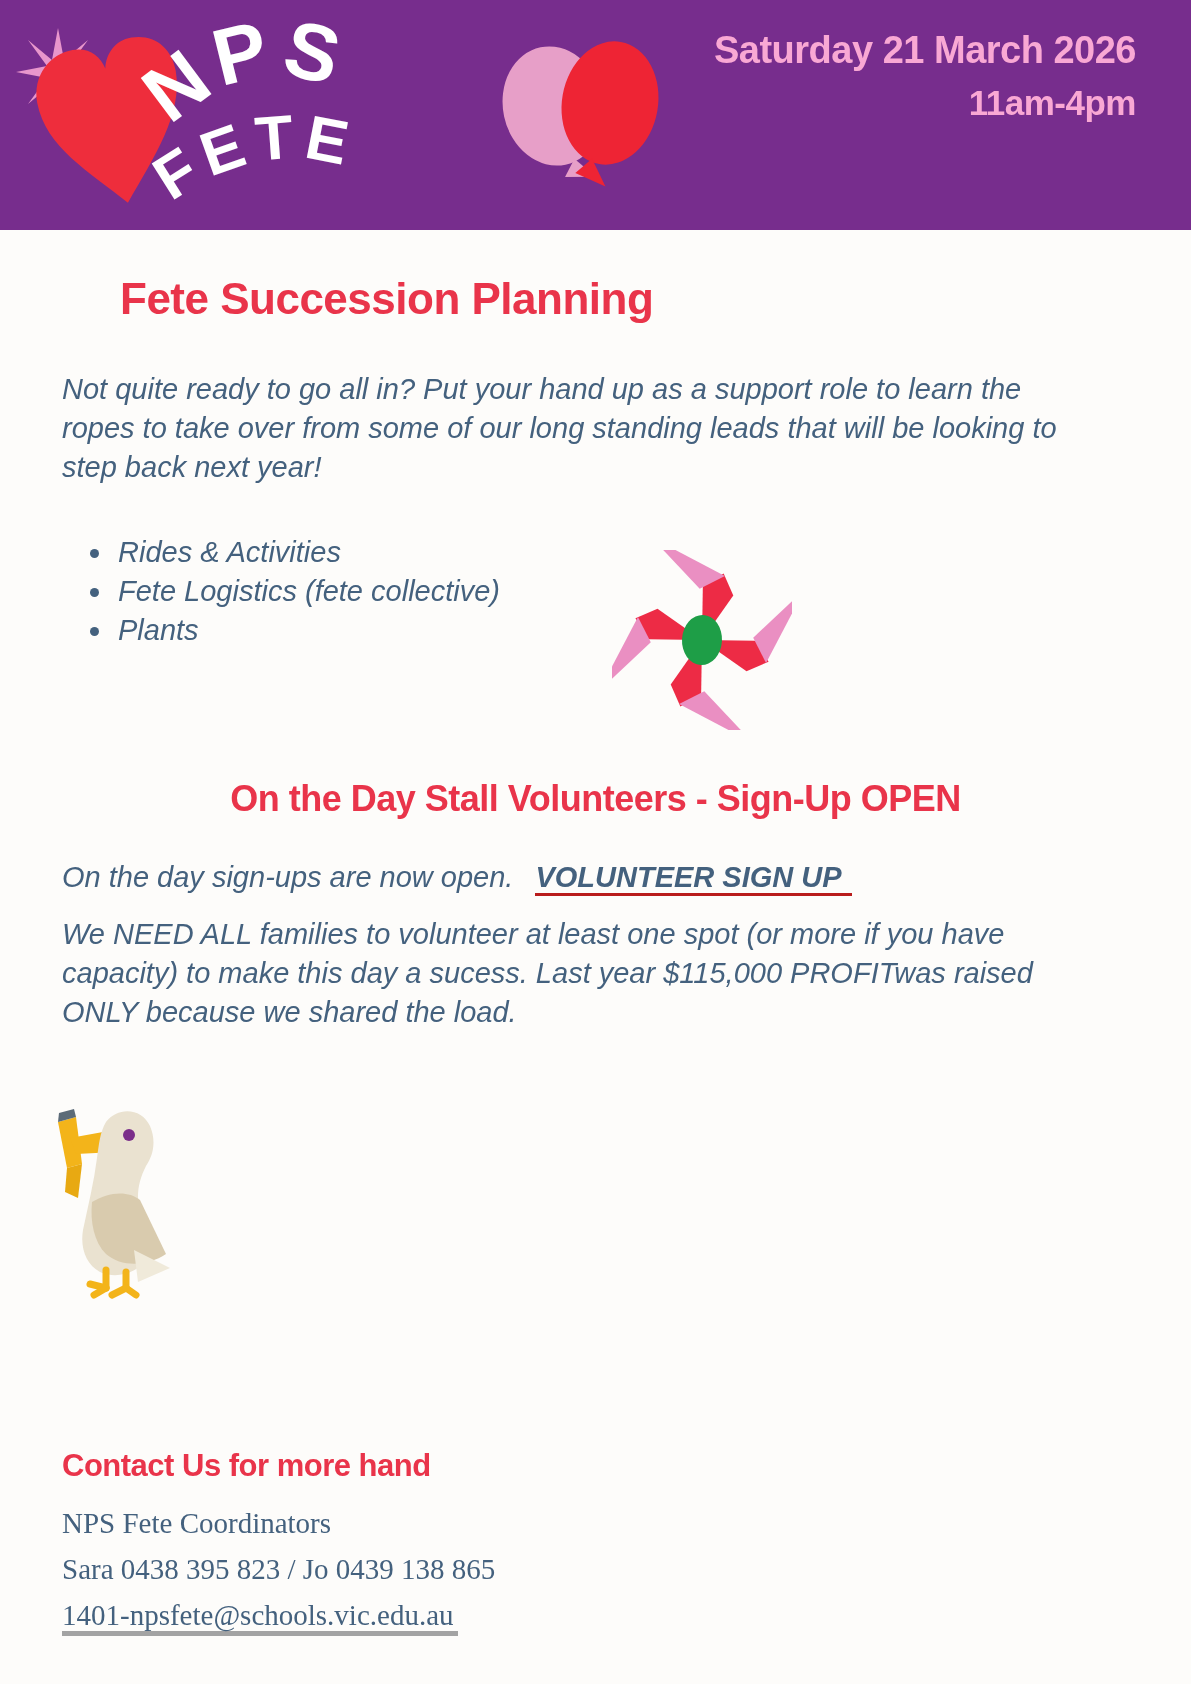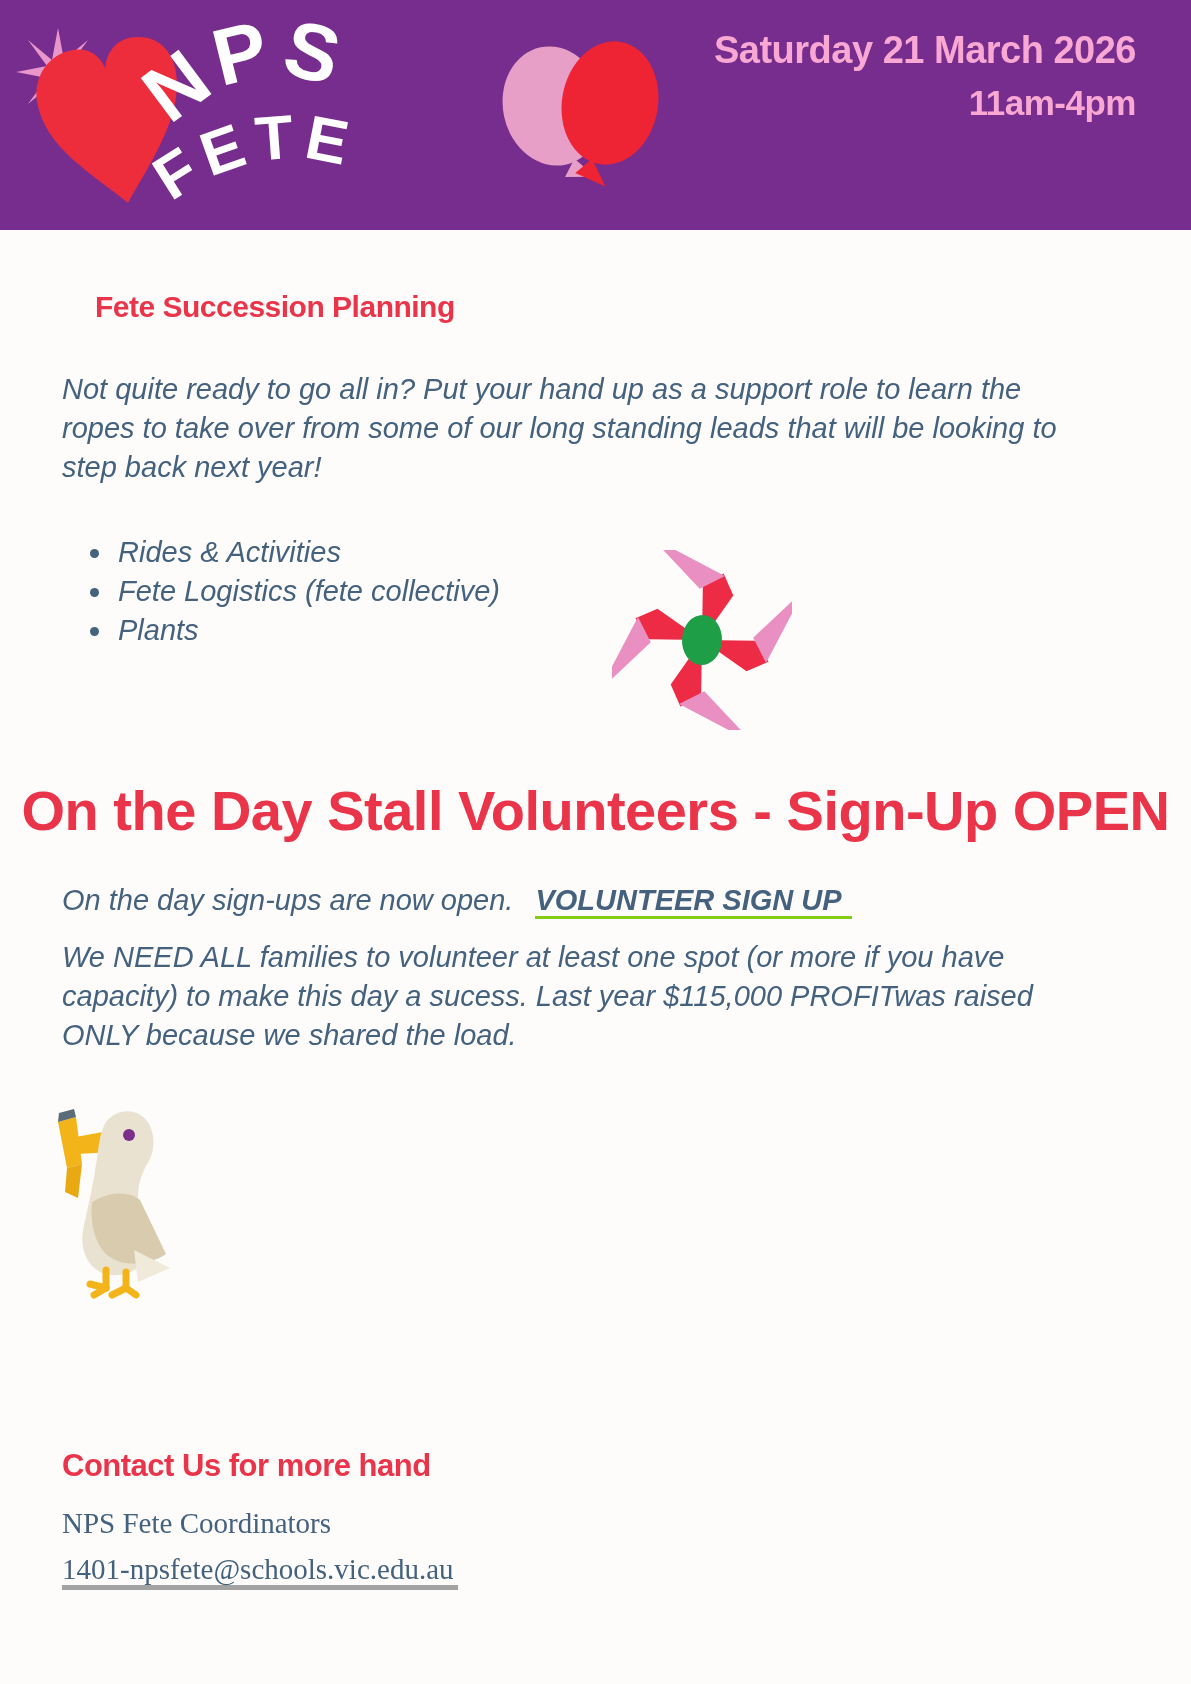--- a/index.html
+++ b/index.html
@@ -24,41 +24,41 @@
   .date-block {
     position:absolute; right:55px; top:26px;
     text-align:right; color:#f9a8d4;
     font-weight:bold; letter-spacing:-0.5px;
   }
   .date-line1 { font-size:38px; line-height:48px; }
   .date-line2 { font-size:35px; line-height:46px; margin-top:6px; }
 
   
   .h-red { color:#E9344A; font-weight:bold; letter-spacing:-0.5px; }
-  .sec1-title { font-size:30px; margin-top:60px; padding-left:95px; }
-  .sec2-title { font-size:56px; margin-top:128px; text-align:center; }
+  .sec1-title { font-size:44px; margin-top:44px; padding-left:120px; }
+  .sec2-title { font-size:36px; margin-top:128px; text-align:center; }
 
   
   .body-text {
     color:#44617E;
     font-style:italic;
     font-size:29px;
     line-height:39px;
   }
   .intro { margin:46px 0 0 62px; max-width:1025px; }
   .bullets { margin:46px 0 0 90px; list-style:none; }
   .bullets li { position:relative; padding-left:28px; line-height:39px; }
   .bullets li::before {
     content:""; position:absolute; left:0; top:16px;
     width:9px; height:9px; border-radius:50%; background:#44617E;
   }
   .signup-line { margin:38px 0 0 62px; max-width:1060px; }
   .signup-link {
     font-weight:bold; color:#44617E; text-decoration:none;
-    border-bottom:3px solid #84cc16; padding-right:10px;
+    border-bottom:3px solid #b91c1c; padding-right:10px;
     margin-left:14px; cursor:pointer;
   }
   .body2 { margin:18px 0 8px 62px; max-width:1025px; }
 
   
   .pinwheel-svg { position:absolute; left:612px; top:550px; }
   .seagull-svg { position:absolute; left:36px; top:1102px; }
 
   
   .contact { position:absolute; left:62px; top:1446px; }
@@ -200,19 +200,20 @@
       <path d="M70,186 L58,193"></path>
       <path d="M90,186 L76,193"></path>
       <path d="M90,186 L100,193"></path>
     </g>
   </svg>
 
   <section class="contact">
     <h3 class="h-red contact-title">Contact Us for more hand</h3>
     <div class="contact-body">
       <div>NPS Fete Coordinators</div>
+      <div>Sara 0438 395 823 / Jo 0439 138 865</div>
       <div>
         <a class="contact-email" href="#">1401-npsfete@schools.vic.edu.au</a>
       </div>
     </div>
   </section>
 
 </div>
 
 </body></html>

